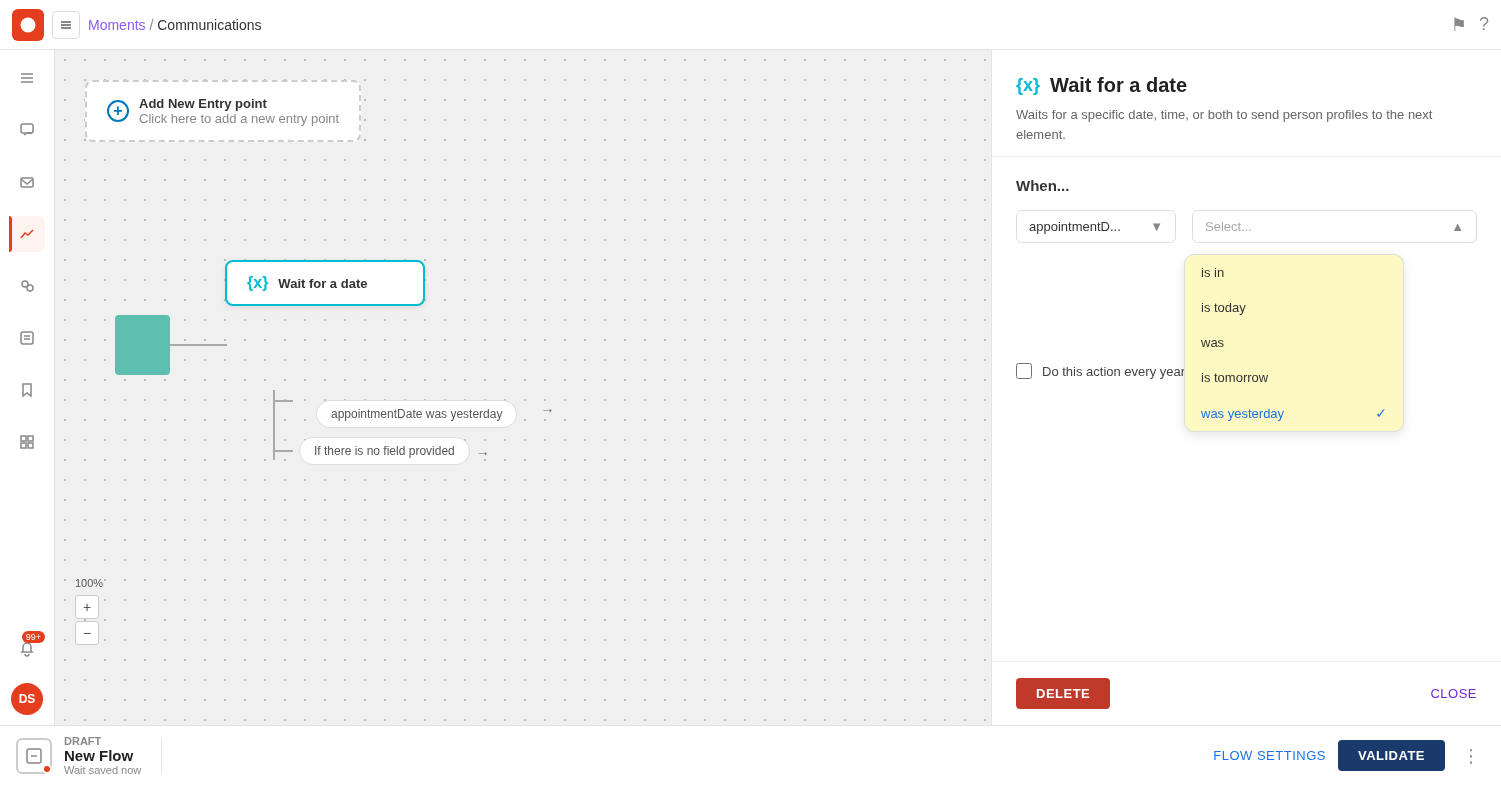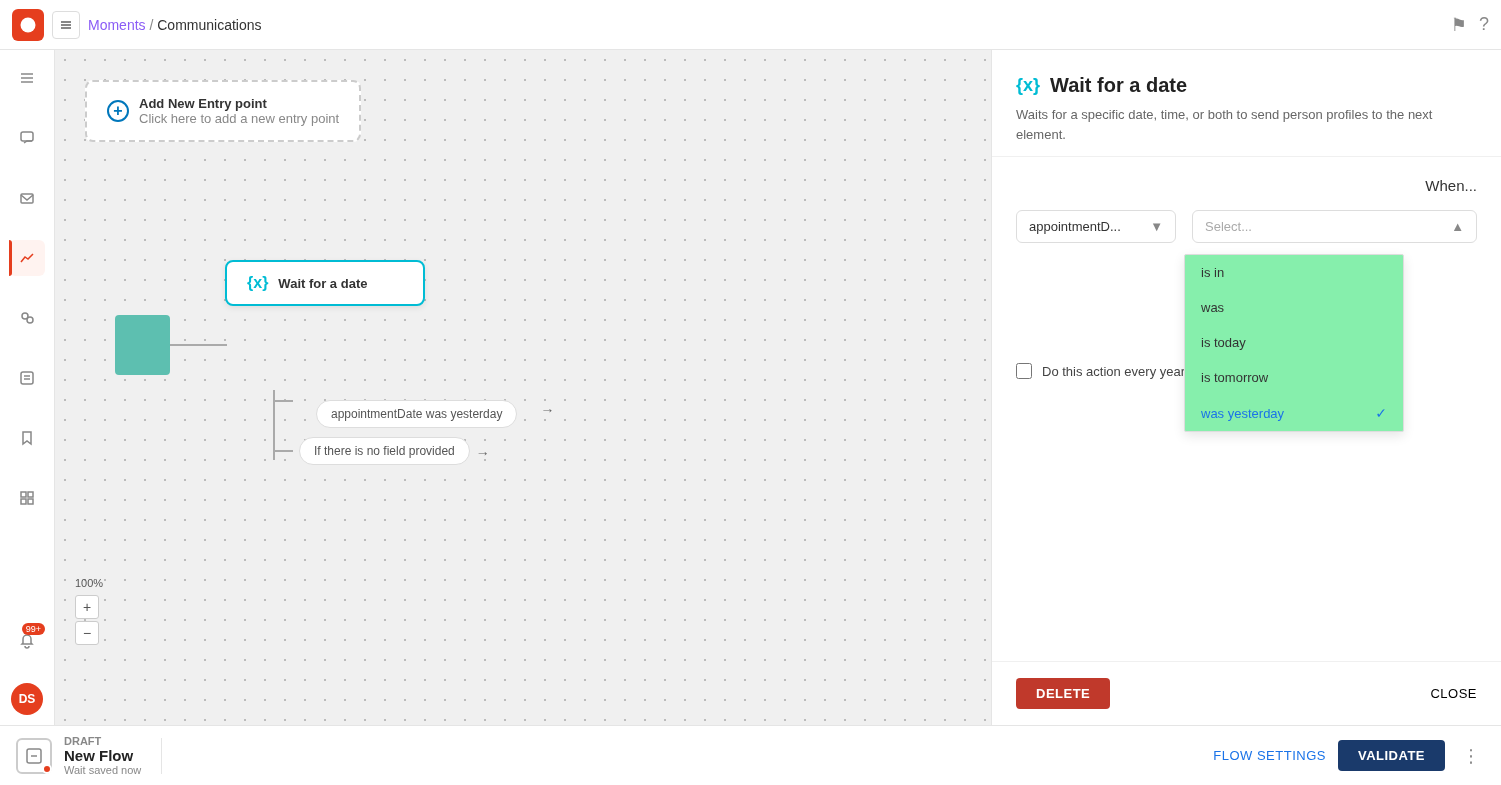--- a/index.html
+++ b/index.html
@@ -11,21 +11,21 @@
     .topbar-logo svg { fill: white; width: 18px; height: 18px; }
     .topbar-collapse { width: 28px; height: 28px; display: flex; align-items: center; justify-content: center; border-radius: 4px; cursor: pointer; color: #888; border: 1px solid #ddd; }
     .breadcrumb { color: #555; font-size: 14px; }
     .breadcrumb span { color: #888; }
     .topbar-right { margin-left: auto; display: flex; gap: 12px; align-items: center; color: #888; }
 
     
     .main { display: flex; flex: 1; overflow: hidden; }
 
     
-    .sidebar { width: 55px; border-right: 1px solid #e5e5e5; display: flex; flex-direction: column; align-items: center; padding: 10px 0; gap: 24px; background: #fff; flex-shrink: 0; }
+    .sidebar { width: 55px; border-right: 1px solid #e5e5e5; display: flex; flex-direction: column; align-items: center; padding: 10px 0; gap: 16px; background: #fff; flex-shrink: 0; }
     .sidebar-item { width: 36px; height: 36px; display: flex; align-items: center; justify-content: center; border-radius: 6px; cursor: pointer; color: #888; position: relative; }
     .sidebar-item.active { background: #fff3f0; color: #e53e1e; }
     .sidebar-item .badge { position: absolute; top: 0; right: 0; background: #e53e1e; color: white; font-size: 9px; border-radius: 8px; padding: 1px 4px; }
     .sidebar-accent { width: 3px; height: 36px; background: #e53e1e; position: absolute; left: 0; border-radius: 0 3px 3px 0; }
 
     
     .canvas { flex: 1; background: #f0f0f0; background-image: radial-gradient(circle, #bbb 1px, transparent 1px); background-size: 20px 20px; position: relative; overflow: hidden; }
 
     .canvas-controls { position: absolute; bottom: 80px; left: 20px; display: flex; flex-direction: column; gap: 2px; }
     .canvas-zoom { font-size: 11px; color: #555; margin-bottom: 4px; }
@@ -44,46 +44,46 @@
     .node-label { font-size: 13px; font-weight: 600; color: #333; }
     .branch-pill { background: white; border: 1px solid #ddd; border-radius: 20px; padding: 6px 14px; font-size: 12px; color: #555; white-space: nowrap; }
 
     
     .right-panel { width: 510px; border-left: 1px solid #e5e5e5; background: white; display: flex; flex-direction: column; overflow-y: auto; flex-shrink: 0; position: relative; }
     .panel-header { padding: 24px 24px 12px; border-bottom: 1px solid #f0f0f0; }
     .panel-title { display: flex; align-items: center; gap: 10px; font-size: 20px; font-weight: 700; color: #222; margin-bottom: 8px; }
     .panel-title-icon { color: #00bcd4; font-size: 18px; }
     .panel-desc { font-size: 13px; color: #666; line-height: 1.5; }
     .panel-body { padding: 20px 24px; flex: 1; }
-    .panel-section-label { font-size: 15px; font-weight: 400; color: #333; margin-bottom: 16px; text-align: right; }
+    .panel-section-label { font-size: 15px; font-weight: 700; color: #333; margin-bottom: 16px; }
 
     
     .when-row { display: flex; align-items: center; gap: 8px; margin-bottom: 20px; position: relative; text-align: right; }
     .field-dropdown { display: flex; align-items: center; justify-content: space-between; border: 1px solid #ddd; border-radius: 6px; padding: 8px 12px; min-width: 160px; cursor: pointer; background: white; font-size: 13px; color: #333; }
     .field-dropdown .chevron { color: #888; margin-left: 8px; }
 
     .select-dropdown-container { position: relative; flex: 1; padding-left: 8px; }
     .select-dropdown-trigger { display: flex; align-items: center; justify-content: space-between; border: 1px solid #ddd; border-radius: 6px; padding: 8px 12px; min-width: 200px; cursor: pointer; background: white; font-size: 13px; color: #aaa; }
     .select-dropdown-trigger .chevron-up { color: #888; }
 
     
-    .dropdown-menu { position: absolute; top: 44px; left: 0; width: 220px; background: #86efac; border: 1px solid #ddd; border-radius: 2px; box-shadow: 0 4px 12px rgba(0,0,0,0.1); z-index: 100; }
+    .dropdown-menu { position: absolute; top: 44px; left: 0; width: 220px; background: #fef9c3; border: 1px solid #ddd; border-radius: 10px; box-shadow: 0 4px 12px rgba(0,0,0,0.1); z-index: 100; }
     .dropdown-item { padding: 10px 16px; font-size: 13px; color: #333; cursor: pointer; display: flex; align-items: center; justify-content: space-between; }
     .dropdown-item.selected { color: #1a73e8; }
     .dropdown-item .check { color: #1a73e8; font-size: 14px; }
 
     
     .checkbox-row { display: flex; align-items: center; gap: 10px; margin-bottom: 20px; font-size: 13px; color: #444; }
     .checkbox-row input[type="checkbox"] { width: 16px; height: 16px; }
     .link-text { color: #1a73e8; cursor: pointer; text-decoration: none; }
 
     
     .panel-footer { padding: 16px 24px; border-top: 1px solid #f0f0f0; display: flex; justify-content: space-between; align-items: center; }
     .btn-delete { background: #c0392b; color: white; border: none; border-radius: 4px; padding: 8px 20px; font-size: 13px; font-weight: 600; cursor: pointer; letter-spacing: 0.5px; }
-    .btn-close { background: none; border: none; color: #000000; font-size: 13px; font-weight: 500; cursor: pointer; letter-spacing: 0.5px; }
+    .btn-close { background: none; border: none; color: #6d28d9; font-size: 13px; font-weight: 500; cursor: pointer; letter-spacing: 0.5px; }
 
     
     .bottom-bar { height: 60px; border-top: 1px solid #e5e5e5; display: flex; align-items: center; padding: 0 16px; gap: 12px; flex-shrink: 0; background: white; }
     .flow-icon-wrap { position: relative; }
     .flow-icon { width: 36px; height: 36px; border: 2px solid #ccc; border-radius: 6px; display: flex; align-items: center; justify-content: center; color: #888; font-size: 18px; }
     .flow-icon-dot { position: absolute; bottom: 0; right: 0; width: 10px; height: 10px; background: #e53e1e; border-radius: 50%; border: 2px solid white; }
     .flow-info { display: flex; flex-direction: column; }
     .flow-draft { font-size: 11px; color: #888; text-transform: uppercase; font-weight: 600; }
     .flow-name { font-size: 15px; font-weight: 700; color: #222; }
     .flow-saved { font-size: 11px; color: #888; }
@@ -255,24 +255,24 @@
           <div class="select-dropdown-trigger">
             <span>Select...</span>
             <span class="chevron-up">▲</span>
           </div>
 
           <div class="dropdown-menu">
             <div class="dropdown-item">
               <span>is in</span>
             </div>
             <div class="dropdown-item">
+              <span>is today</span>
+            </div>
+            <div class="dropdown-item">
               <span>was</span>
-            </div>
-            <div class="dropdown-item">
-              <span>is today</span>
             </div>
             <div class="dropdown-item">
               <span>is tomorrow</span>
             </div>
             <div class="dropdown-item selected">
               <span>was yesterday</span>
               <span class="check">✓</span>
             </div>
           </div>
         </div>

